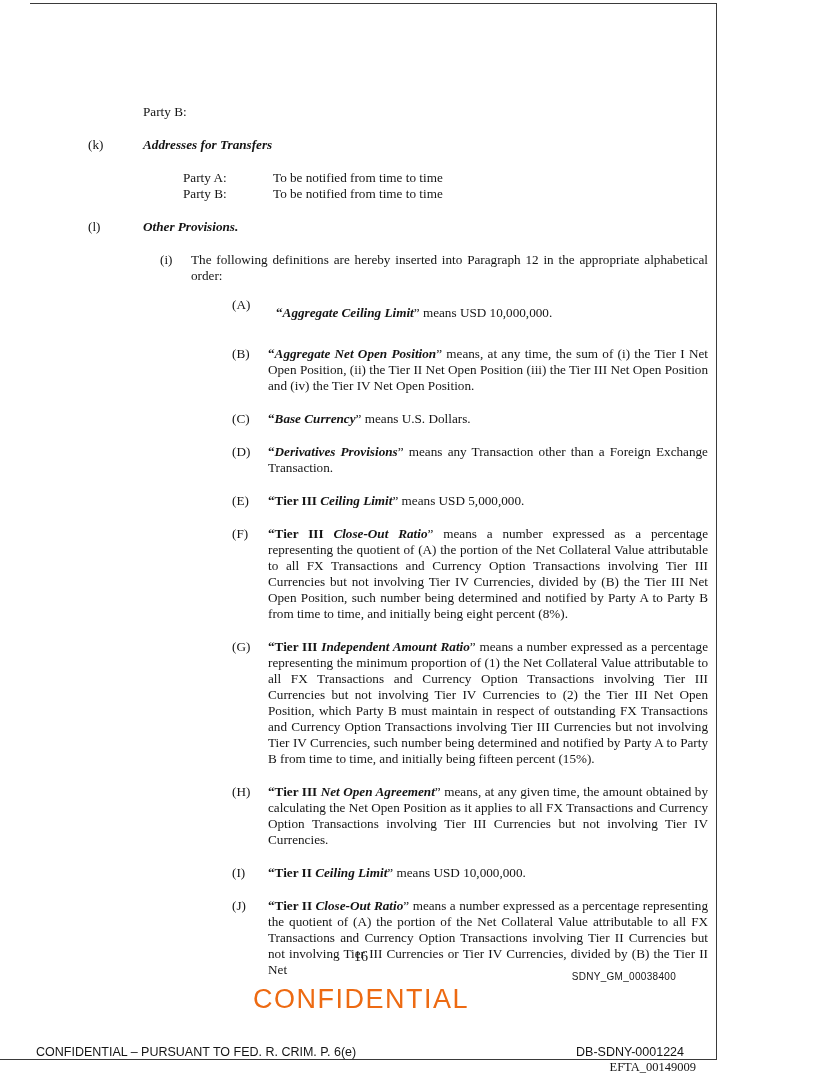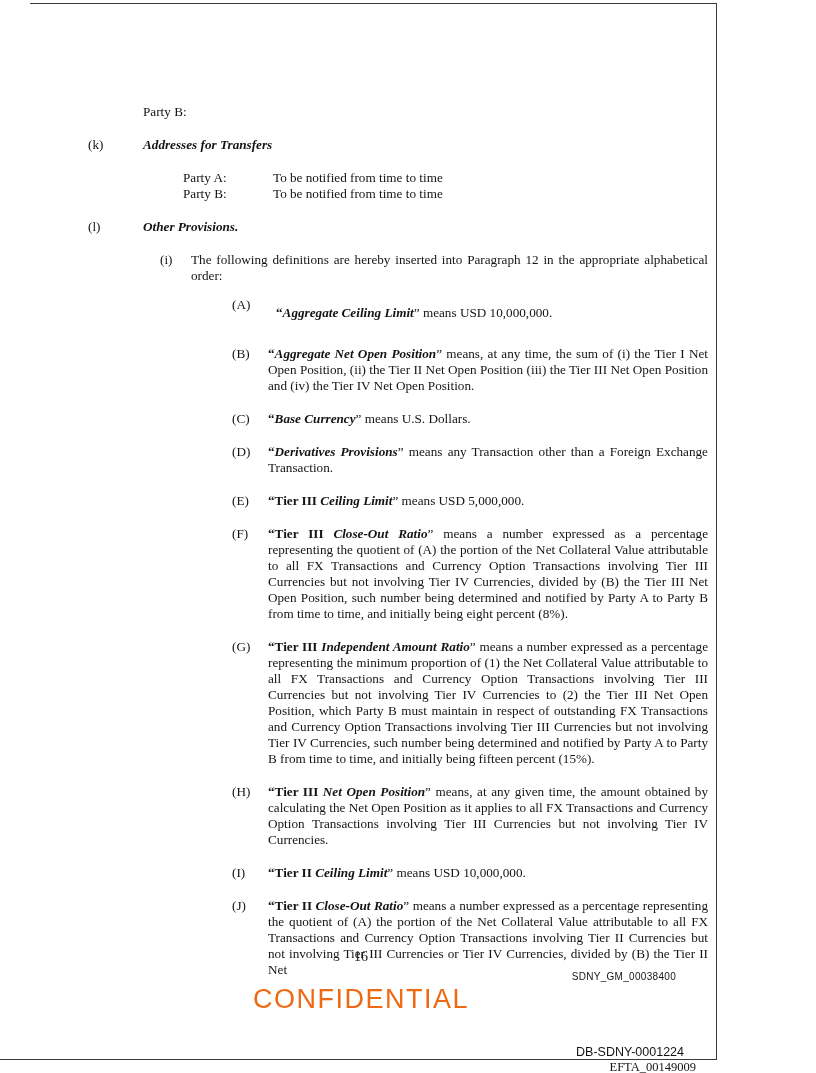--- a/index.html
+++ b/index.html
@@ -143,34 +143,35 @@
       <p class="def-text" style="margin:0;"><b><span>“</span><span>Tier III </span><i>Close-Out Ratio</i></b><span>” means a number expressed as a percentage representing the quotient of (A) the portion of the Net Collateral Value attributable to all FX Transactions and Currency Option Transactions involving Tier III Currencies but not involving Tier IV Currencies, divided by (B) the Tier III Net Open Position, such number being determined and notified by Party A to Party B from time to time, and initially being eight percent (8%).</span></p>
     </div>
 
     <div class="def-row">
       <span class="def-marker">(G)</span>
       <p class="def-text" style="margin:0;"><b><span>“</span><span>Tier III </span><i>Independent Amount Ratio</i></b><span>” means a number expressed as a percentage representing the minimum proportion of (1) the Net Collateral Value attributable to all FX Transactions and Currency Option Transactions involving Tier III Currencies but not involving Tier IV Currencies to (2) the Tier III Net Open Position, which Party B must maintain in respect of outstanding FX Transactions and Currency Option Transactions involving Tier III Currencies but not involving Tier IV Currencies, such number being determined and notified by Party A to Party B from time to time, and initially being fifteen percent (15%).</span></p>
     </div>
 
     <div class="def-row">
       <span class="def-marker">(H)</span>
-      <p class="def-text" style="margin:0;"><b><span>“</span><span>Tier III </span><i>Net Open Position</i></b><span>” means, at any given time, the amount obtained by calculating the Net Open Position as it applies to all FX Transactions and Currency Option Transactions involving Tier III Currencies but not involving Tier IV Currencies.</span></p>
+      <p class="def-text" style="margin:0;"><b><span>“</span><span>Tier III </span><i>Net Open Agreement</i></b><span>” means, at any given time, the amount obtained by calculating the Net Open Position as it applies to all FX Transactions and Currency Option Transactions involving Tier III Currencies but not involving Tier IV Currencies.</span></p>
     </div>
 
     <div class="def-row">
       <span class="def-marker">(I)</span>
       <p class="def-text" style="margin:0;"><b><span>“</span><span>Tier II </span><i>Ceiling Limit</i></b><span>” means USD 10,000,000.</span></p>
     </div>
 
     <div class="def-row">
       <span class="def-marker">(J)</span>
       <p class="def-text" style="margin:0;"><b><span>“</span><span>Tier II </span><i>Close-Out Ratio</i></b><span>” means a number expressed as a percentage representing the quotient of (A) the portion of the Net Collateral Value attributable to all FX Transactions and Currency Option Transactions involving Tier II Currencies but not involving Tier III Currencies or Tier IV Currencies, divided by (B) the Tier II Net</span></p>
     </div>
 
   </div>
 
   <div class="page-number">16</div>
   <div class="stamp-sdny">SDNY_GM_00038400</div>
   <div class="watermark">CONFIDENTIAL</div>
+  <div class="footer-left">CONFIDENTIAL – PURSUANT TO FED. R. CRIM. P. 6(e)</div>
   <div class="footer-right">DB-SDNY-0001224</div>
   <div class="footer-efta">EFTA_00149009</div>
 
 </div>
 
 </body></html>

